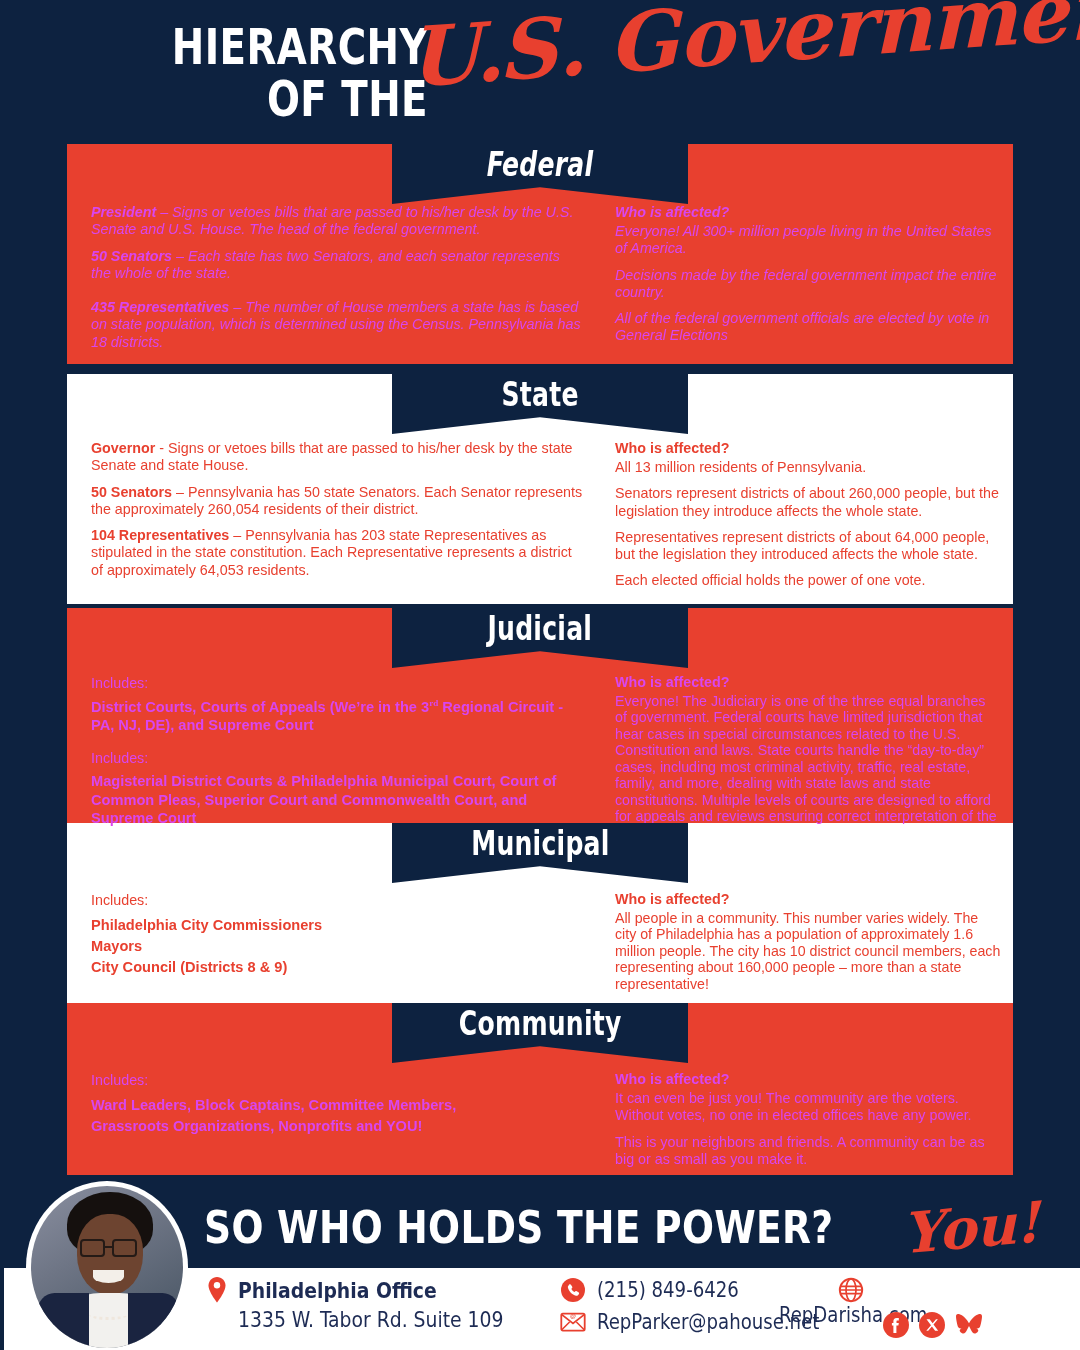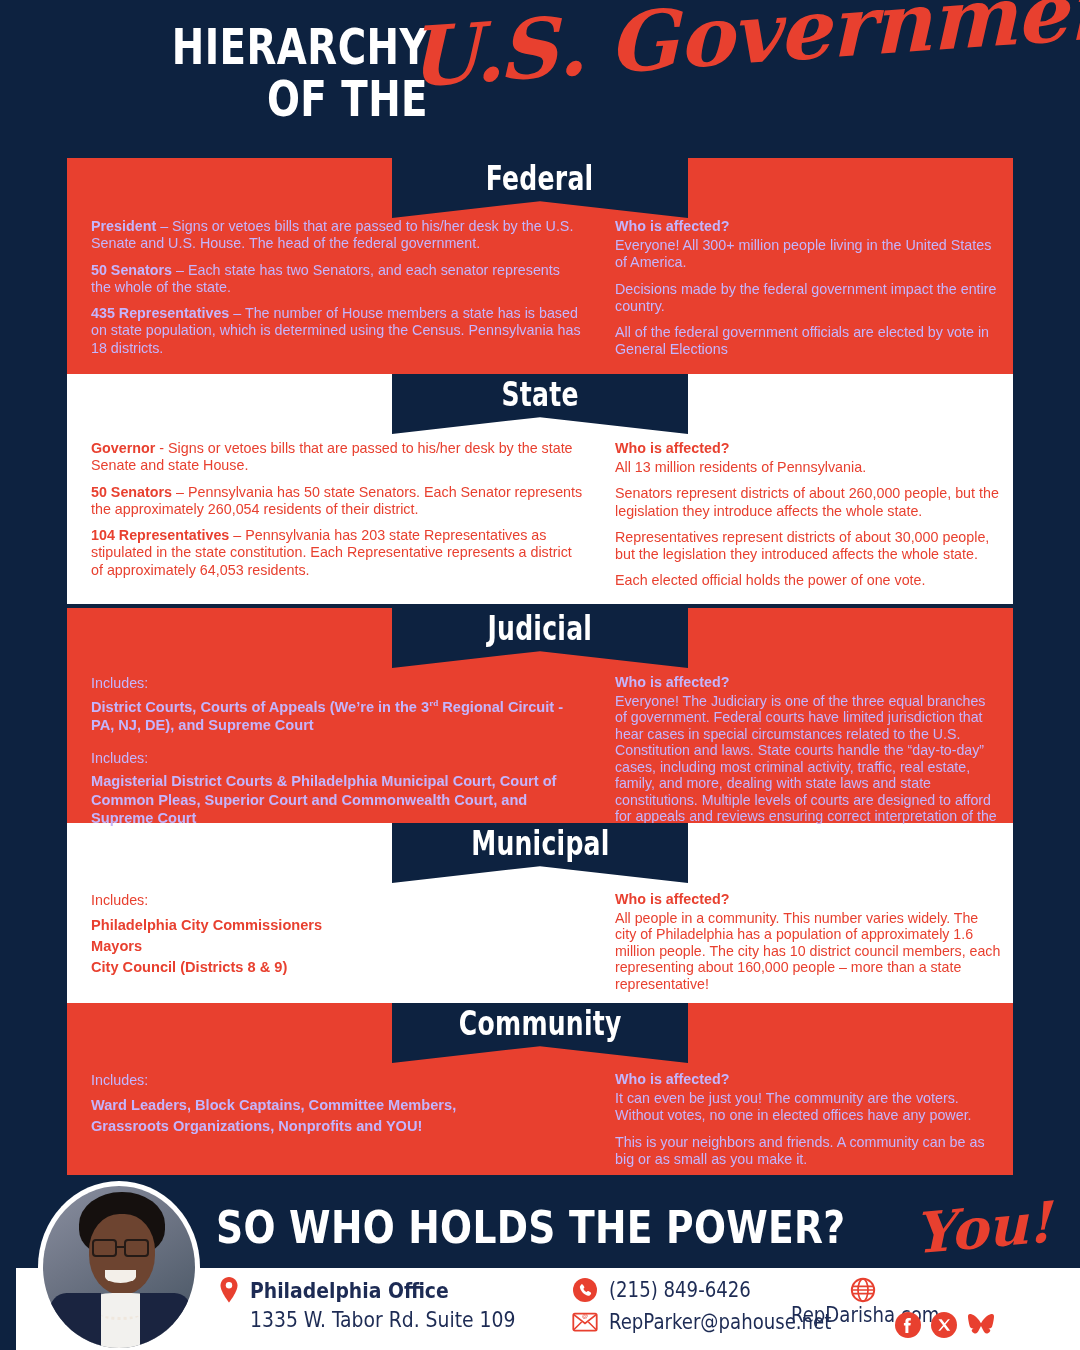--- a/index.html
+++ b/index.html
@@ -68,25 +68,25 @@
   .p b { font-weight:bold; }
   .lead { font-weight:bold; font-size:14.3px; margin-bottom:3px; }
   .includes { font-size:14.3px; line-height:1.3; margin-bottom:5px; }
   .bold-block { font-weight:bold; font-size:14.6px; line-height:1.27; margin-bottom:14px; }
   .bold-block:last-child { margin-bottom:0; }
   .list-line { font-weight:bold; font-size:14.6px; line-height:1.45; }
   .dense { line-height:1.16; font-size:14.2px; }
   sup { font-size:0.62em; vertical-align:super;font-family:Liberation Serif, serif; }
 
   
-  .sec-red .col-left, .sec-red .col-right { color:#c4b5fd; }
+  .sec-red .col-left, .sec-red .col-right { color:#d946ef; }
   .sec-white .col-left, .sec-white .col-right { color:#e8402f; }
 
   
-  .footer { position:absolute; left:16px; top:1185px; width:876px; height:165px; }
+  .footer { position:absolute; left:4px; top:1185px; width:876px; height:165px; }
   .footer-navy { position:absolute; left:0; top:0; width:1080px; height:83px; background:#0d2240; }
   .footer-white { position:absolute; left:0; top:83px; width:1080px; height:82px; background:#ffffff; }
   .portrait-wrap {
     position:absolute; left:22px; top:-4px; width:162px; height:172px;
     border-radius:50%; background:#ffffff; padding:5px; z-index:5;
   }
   .portrait {
     width:100%; height:100%; border-radius:50%; overflow:hidden; position:relative;
     background:linear-gradient(150deg,#8a8fa0 0%,#6e7585 40%,#55606f 75%,#434c5b 100%);
   }
@@ -154,29 +154,29 @@
 <div class="page">
 
   <div class="header">
     <div class="hdr-left">
       <span class="hdr-l1">HIERARCHY</span>
       <span class="hdr-l2">OF THE</span>
     </div>
     <div class="hdr-script">U.S. Government</div>
   </div>
 
-  <div class="section sec-red" id="sec-federal" style="top:158px;height:220px;">
+  <div class="section sec-red" id="sec-federal" style="top:144px;height:220px;font-style:italic;">
     <div class="panel"></div>
     <div class="banner">
       <span class="banner-label">Federal</span>
     </div>
     <div class="cols">
       <div class="col-left">
         <div class="p"><b>President</b><span> – Signs or vetoes bills that are passed to his/her desk by the U.S. Senate and U.S. House. The head of the federal government.</span></div>
-        <div class="p" style="margin-bottom:9px"><b>50 Senators</b><span>  – Each state has two Senators, and each senator represents the whole of the state.</span></div>
+        <div class="p" style="margin-bottom:17px"><b>50 Senators</b><span>  – Each state has two Senators, and each senator represents the whole of the state.</span></div>
         <div class="p"><b>435 Representatives</b><span>  – The number of House members a state has is based on state population, which is determined using the Census. Pennsylvania has 18 districts.</span></div>
       </div>
       <div class="col-right">
         <div class="lead">Who is affected?</div>
         <div class="p">Everyone! All 300+ million people living in the United States of America.</div>
         <div class="p">Decisions made by the federal government impact the entire country.</div>
         <div class="p">All of the federal government officials are elected by vote in General Elections</div>
       </div>
     </div>
   </div>
@@ -189,21 +189,21 @@
     <div class="cols">
       <div class="col-left" style="padding-top:6px">
         <div class="p"><b>Governor</b><span>  - Signs or vetoes bills that are passed to his/her desk by the state Senate and state House.</span></div>
         <div class="p"><b>50 Senators</b><span>  – Pennsylvania has 50 state Senators. Each Senator represents the approximately 260,054 residents of their district.</span></div>
         <div class="p"><b>104 Representatives</b><span>  – Pennsylvania has 203 state Representatives as stipulated in the state constitution. Each Representative represents a district of approximately 64,053 residents.</span></div>
       </div>
       <div class="col-right" style="padding-top:6px">
         <div class="lead">Who is affected?</div>
         <div class="p">All 13 million residents of Pennsylvania.</div>
         <div class="p">Senators represent districts of about 260,000 people, but the legislation they introduce affects the whole state.</div>
-        <div class="p">Representatives represent districts of about 30,000 people, but the legislation they introduced affects the whole state.</div>
+        <div class="p">Representatives represent districts of about 64,000 people, but the legislation they introduced affects the whole state.</div>
         <div class="p">Each elected official holds the power of one vote.</div>
       </div>
     </div>
   </div>
 
   <div class="section sec-red" id="sec-judicial" style="top:608px;height:215px;">
     <div class="panel"></div>
     <div class="banner">
       <span class="banner-label">Judicial</span>
     </div>

